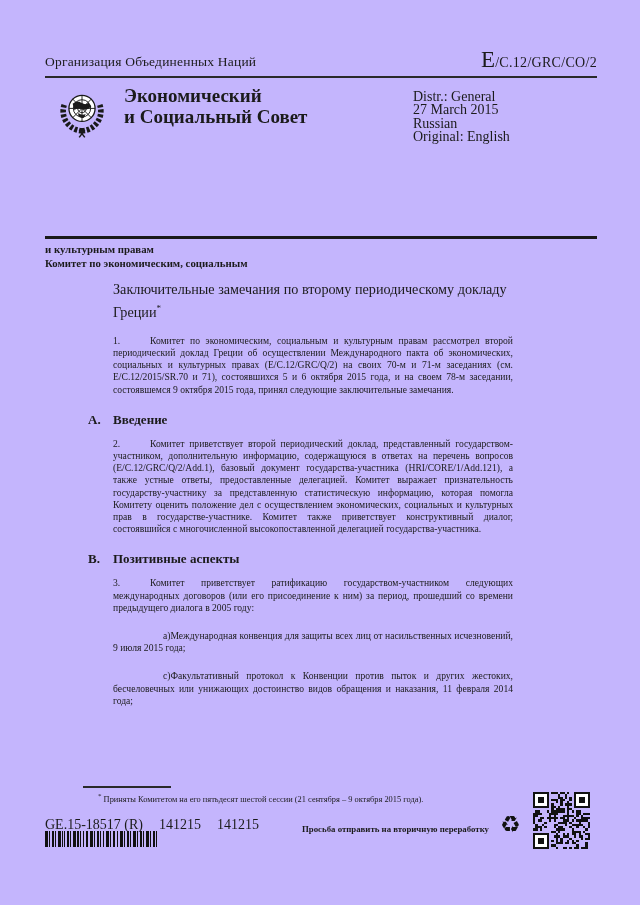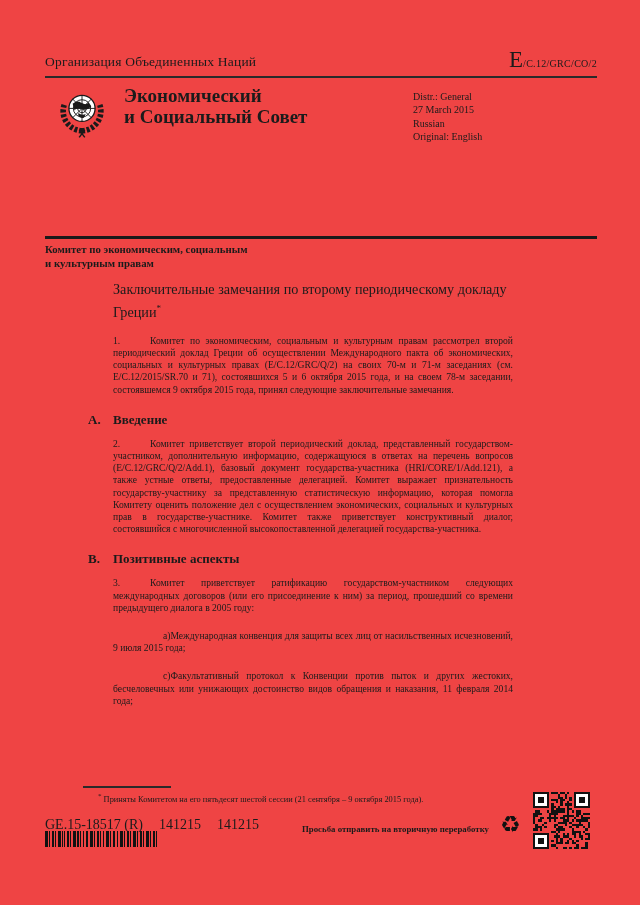--- a/index.html
+++ b/index.html
@@ -1,33 +1,33 @@
 <!DOCTYPE html>
 <html><head>
 <meta charset="utf-8">
 <style>
   html,body{margin:0;padding:0;background:#e8e8e8;}
   .page{
     position:relative;
     width:640px;height:905px;
-    background:#ef4444;
+    background:#c4b5fd;
     margin:0 auto;
     font-family:"Liberation Serif", serif;
     color:#1b1b1b;
     overflow:hidden;
   }
   
   .org-name{position:absolute;left:45px;top:54px;font-size:13.5px;letter-spacing:.2px;}
   .doc-symbol{position:absolute;right:43px;top:47px;white-space:nowrap;}
   .doc-symbol .big{font-size:23px;}
-  .doc-symbol .small{font-size:10px;letter-spacing:.3px;margin-top:44px;}
+  .doc-symbol .small{font-size:14px;letter-spacing:.3px;margin-top:44px;}
   .rule-1{position:absolute;left:45px;top:76px;width:552px;height:2px;background:#2a2a2a;}
   .emblem{position:absolute;left:54px;top:83px;width:56px;height:62px;}
   .council-title{position:absolute;left:124px;top:85px;font-weight:bold;font-size:19px;line-height:21px;}
-  .distr-block{position:absolute;left:413px;top:90px;font-size:10px;line-height:13.4px;}
+  .distr-block{position:absolute;left:413px;top:90px;font-size:14px;line-height:13.4px;}
   .rule-2{position:absolute;left:45px;top:236px;width:552px;height:2.5px;background:#1a1a1a;}
   
   .committee{position:absolute;left:45px;top:243px;font-weight:bold;font-size:10.8px;line-height:13.8px;}
   
   .main-col{position:absolute;left:113px;top:280px;width:400px;}
   .doc-title{margin:0 0 13px 0;font-size:14.2px;font-weight:normal;line-height:19px;}
   .doc-title sup{font-size:9px;}
   .body-para{margin:0 0 13px 0;font-size:9.6px;line-height:12.2px;text-align:justify;}
   .pnum{display:inline-block;min-width:37px;text-indent:0;}
   .section-heading{position:relative;margin:16px 0 10px 0;font-size:13px;font-weight:bold;line-height:16px;}
@@ -80,22 +80,22 @@
   <div class="distr-block">
     <div>Distr.: General</div>
     <div>27 March 2015</div>
     <div>Russian</div>
     <div>Original: English</div>
   </div>
 
   <div class="rule-2"></div>
 
   <div class="committee">
+    <div>и культурным правам</div>
     <div>Комитет по экономическим, социальным</div>
-    <div>и культурным правам</div>
   </div>
 
   <div class="main-col">
     <h1 class="doc-title"><span>Заключительные замечания по второму периодическому докладу Греции</span><sup>*</sup></h1>
 
     <p class="body-para"><span class="pnum">1.</span><span>Комитет по экономическим, социальным и культурным правам рассмотрел второй периодический доклад Греции об осуществлении Международного пакта об экономических, социальных и культурных правах (E/C.12/GRC/Q/2) на своих 70-м и 71-м заседаниях (см. E/C.12/2015/SR.70 и 71), состоявшихся 5 и 6 октября 2015 года, и на своем 78-м заседании, состоявшемся 9 октября 2015 года, принял следующие заключительные замечания.</span></p>
 
     <h2 class="section-heading"><span class="snum">A.</span><span>Введение</span></h2>
 
     <p class="body-para"><span class="pnum">2.</span><span>Комитет приветствует второй периодический доклад, представленный государством-участником, дополнительную информацию, содержащуюся в ответах на перечень вопросов (E/C.12/GRC/Q/2/Add.1), базовый документ государства-участника (HRI/CORE/1/Add.121), а также устные ответы, предоставленные делегацией. Комитет выражает признательность государству-участнику за представленную статистическую информацию, которая помогла Комитету оценить положение дел с осуществлением экономических, социальных и культурных прав в государстве-участнике. Комитет также приветствует конструктивный диалог, состоявшийся с многочисленной высокопоставленной делегацией государства-участника.</span></p>

